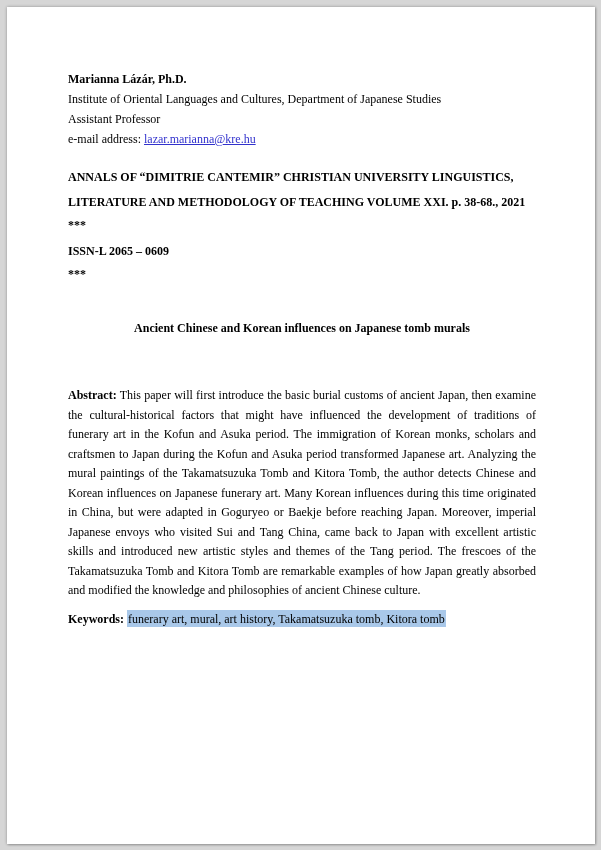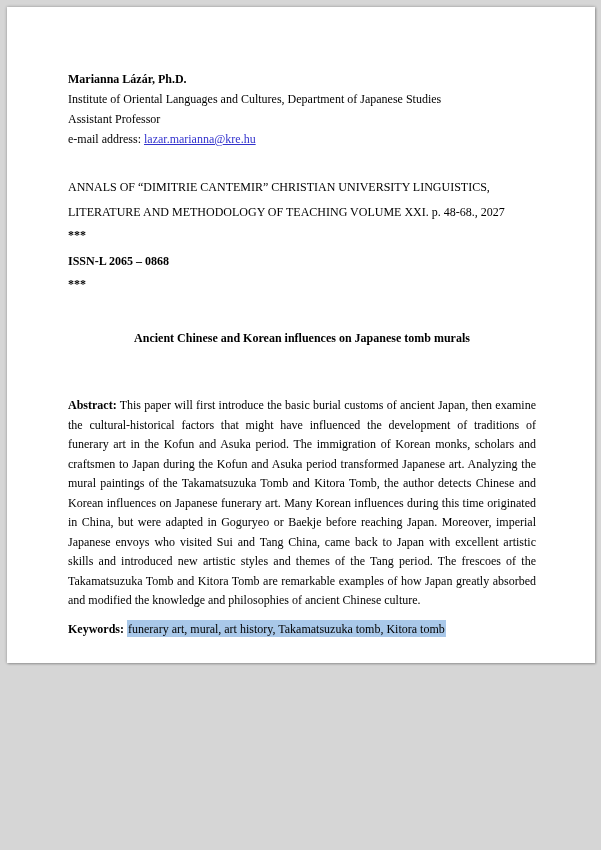--- a/index.html
+++ b/index.html
@@ -9,42 +9,42 @@
     height: 850px;
     background: var(--canvas-bg, #d6d6d6);
     font-family: "Liberation Serif", "DejaVu Serif", serif;
     overflow: hidden;
   }
   .page {
     position: absolute;
     left: 7px;
     top: 7px;
     width: 588px;
-    height: 656px;
+    height: 837px;
     background: var(--page-bg, #ffffff);
     box-shadow: 0 0 3px rgba(0,0,0,0.30), 1px 1px 2px rgba(0,0,0,0.20);
     box-sizing: border-box;
     padding: 62px 59px 0 61px;
     color: #000;
     font-size: 12px;
   }
   p { margin: 0; }
   .author-block p {
     line-height: 20px;
     white-space: nowrap;
   }
   .author-name { font-weight: bold; }
   a.email-link {
     color: var(--link-blue, #3232cd);
     text-decoration: underline;
     cursor: pointer;
   }
   .journal-block {
-    margin-top: 26px;
-    font-weight: normal;
+    margin-top: 16px;
+    font-weight: bold;
   }
   .journal-block p { line-height: 25px; }
   .divider {
     font-weight: bold;
     line-height: 20px;
   }
   .issn-block {
     margin-top: 4px;
     font-weight: bold;
   }
@@ -79,26 +79,26 @@
 
   <div class="author-block">
     <p class="author-name">Marianna Lázár, Ph.D.</p>
     <p>Institute of Oriental Languages and Cultures, Department of Japanese Studies</p>
     <p>Assistant Professor</p>
     <p><span>e-mail address:</span> <a class="email-link">lazar.marianna@kre.hu</a></p>
   </div>
 
   <div class="journal-block">
     <p>ANNALS OF “DIMITRIE CANTEMIR” CHRISTIAN UNIVERSITY LINGUISTICS,</p>
-    <p>LITERATURE AND METHODOLOGY OF TEACHING VOLUME XXI. p. 48-68., 2027</p>
+    <p>LITERATURE AND METHODOLOGY OF TEACHING VOLUME XXI. p. 38-68., 2021</p>
   </div>
   <p class="divider">***</p>
 
   <div class="issn-block">
-    <p>ISSN-L 2065 – 0868</p>
+    <p>ISSN-L 2065 – 0609</p>
   </div>
   <p class="divider">***</p>
 
   <p class="article-title">Ancient Chinese and Korean influences on Japanese tomb murals</p>
 
   <p class="abstract"><span class="label">Abstract:</span> <span class="body">This paper will first introduce the basic burial customs of ancient Japan, then examine the cultural-historical factors that might have influenced the development of traditions of funerary art in the Kofun and Asuka period. The immigration of Korean monks, scholars and craftsmen to Japan during the Kofun and Asuka period transformed Japanese art. Analyzing the mural paintings of the Takamatsuzuka Tomb and Kitora Tomb, the author detects Chinese and Korean influences on Japanese funerary art. Many Korean influences during this time originated in China, but were adapted in Goguryeo or Baekje before reaching Japan. Moreover, imperial Japanese envoys who visited Sui and Tang China, came back to Japan with excellent artistic skills and introduced new artistic styles and themes of the Tang period. The frescoes of the Takamatsuzuka Tomb and Kitora Tomb are remarkable examples of how Japan greatly absorbed and modified the knowledge and philosophies of ancient Chinese culture.</span></p>
 
   <p class="keywords"><span class="label">Keywords:</span> <span class="hl">funerary art, mural, art history, Takamatsuzuka tomb, Kitora tomb</span></p>
 
 </div>

